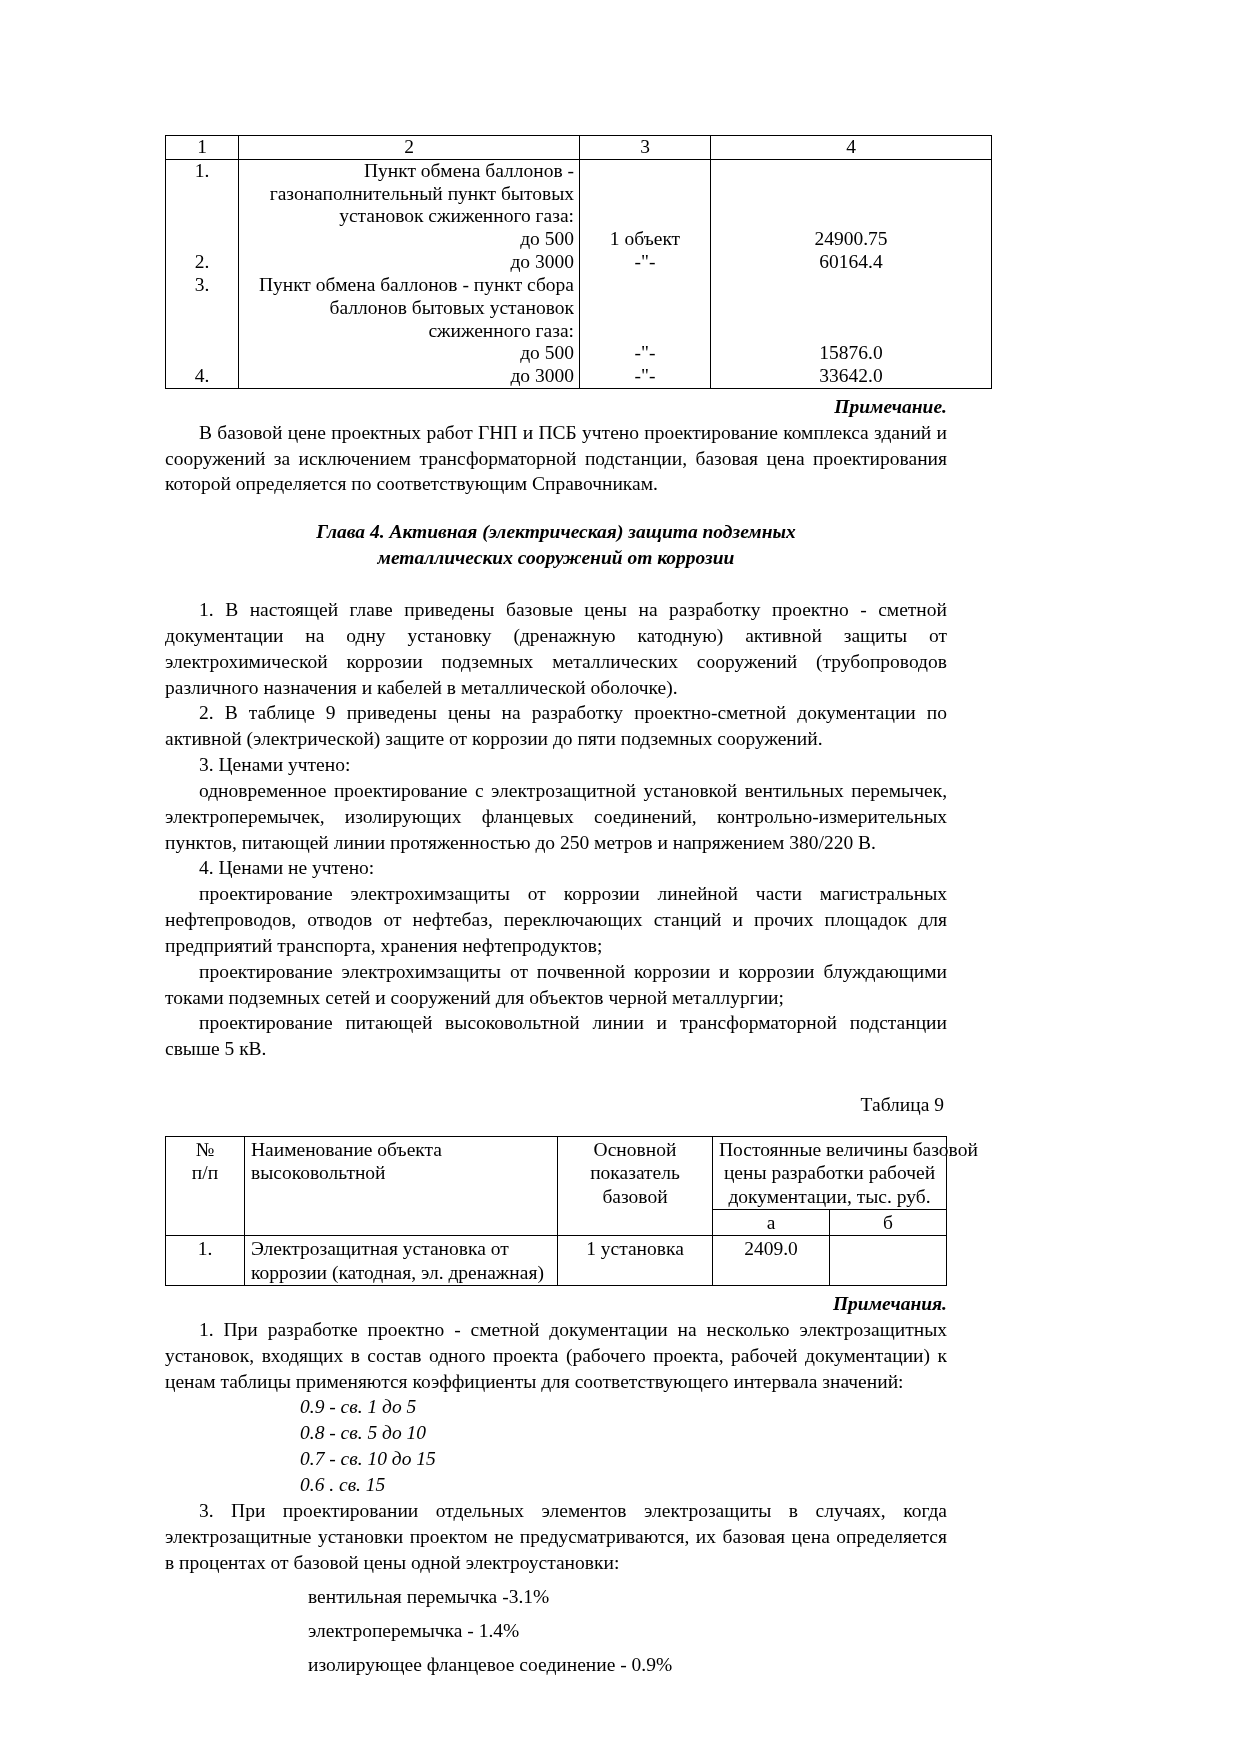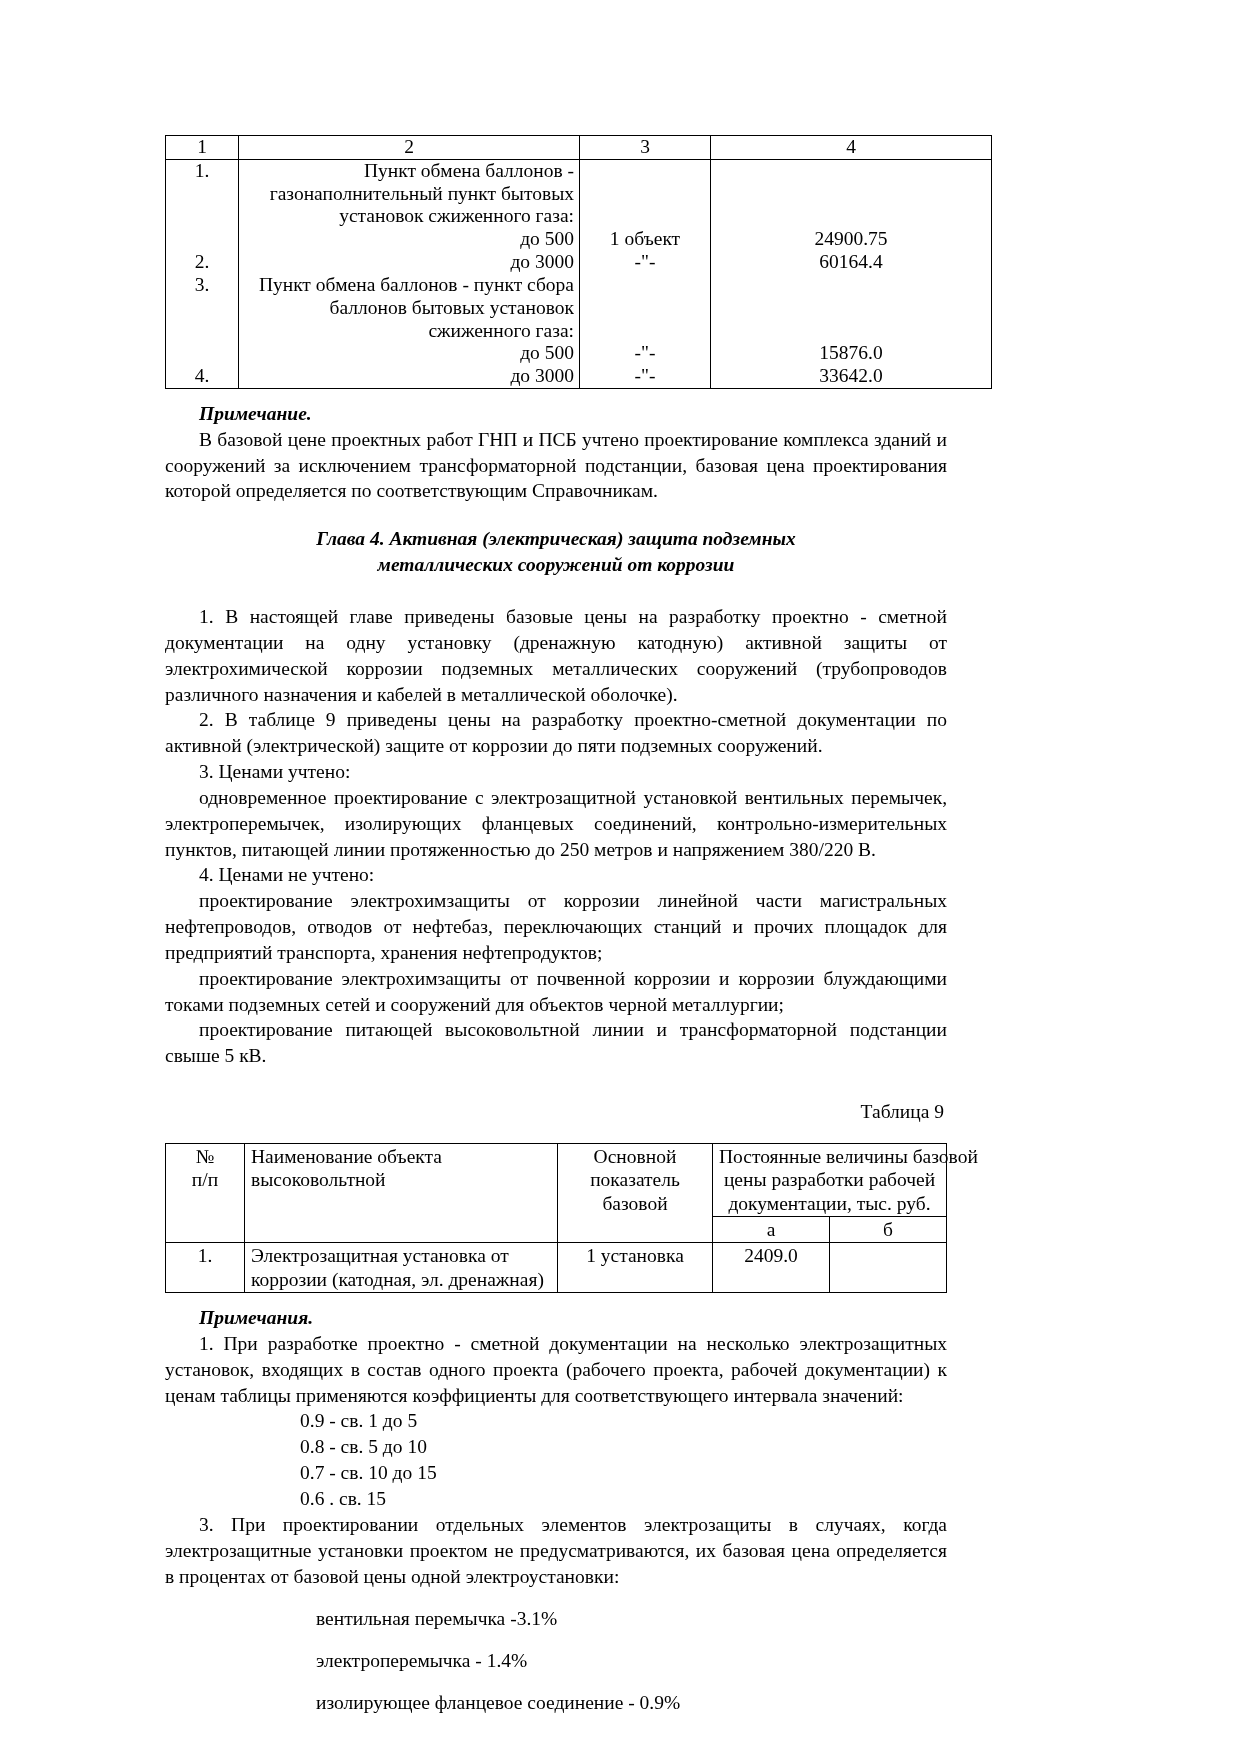--- a/index.html
+++ b/index.html
@@ -64,23 +64,23 @@
     margin: 0;
     font-size: 19.5px;
     line-height: 1.325;
     text-align: justify;
     text-justify: inter-word;
   }
   .indent { text-indent: 34px; }
   .note-head {
     font-style: italic;
     font-weight: bold;
-    text-align: left;
+    text-align: right;
     text-indent: 34px;
-    margin-top: 12px;
+    margin-top: 5px;
   }
   .chapter {
     text-align: center;
     font-style: italic;
     font-weight: bold;
     font-size: 19.5px;
     line-height: 1.33;
     margin-top: 22px;
   }
   .spacer-sm { height: 18px; }
@@ -115,26 +115,27 @@
 
   .ab-row td { padding: 0 6px 1px; }
 
   
   .coef {
     font-size: 19.5px;
     line-height: 1.33;
     text-align: left;
     margin: 0;
     padding-left: 135px;
+    font-style: italic;
   }
   .pct {
     font-size: 19.5px;
     line-height: 1.33;
     text-align: left;
-    margin: 16px;
+    margin: 8px;
     padding-left: 135px;
   }
 </style>
 </head>
 <body>
 
 <div class="page">
   <div class="content">
 
     <table class="doc-table">

